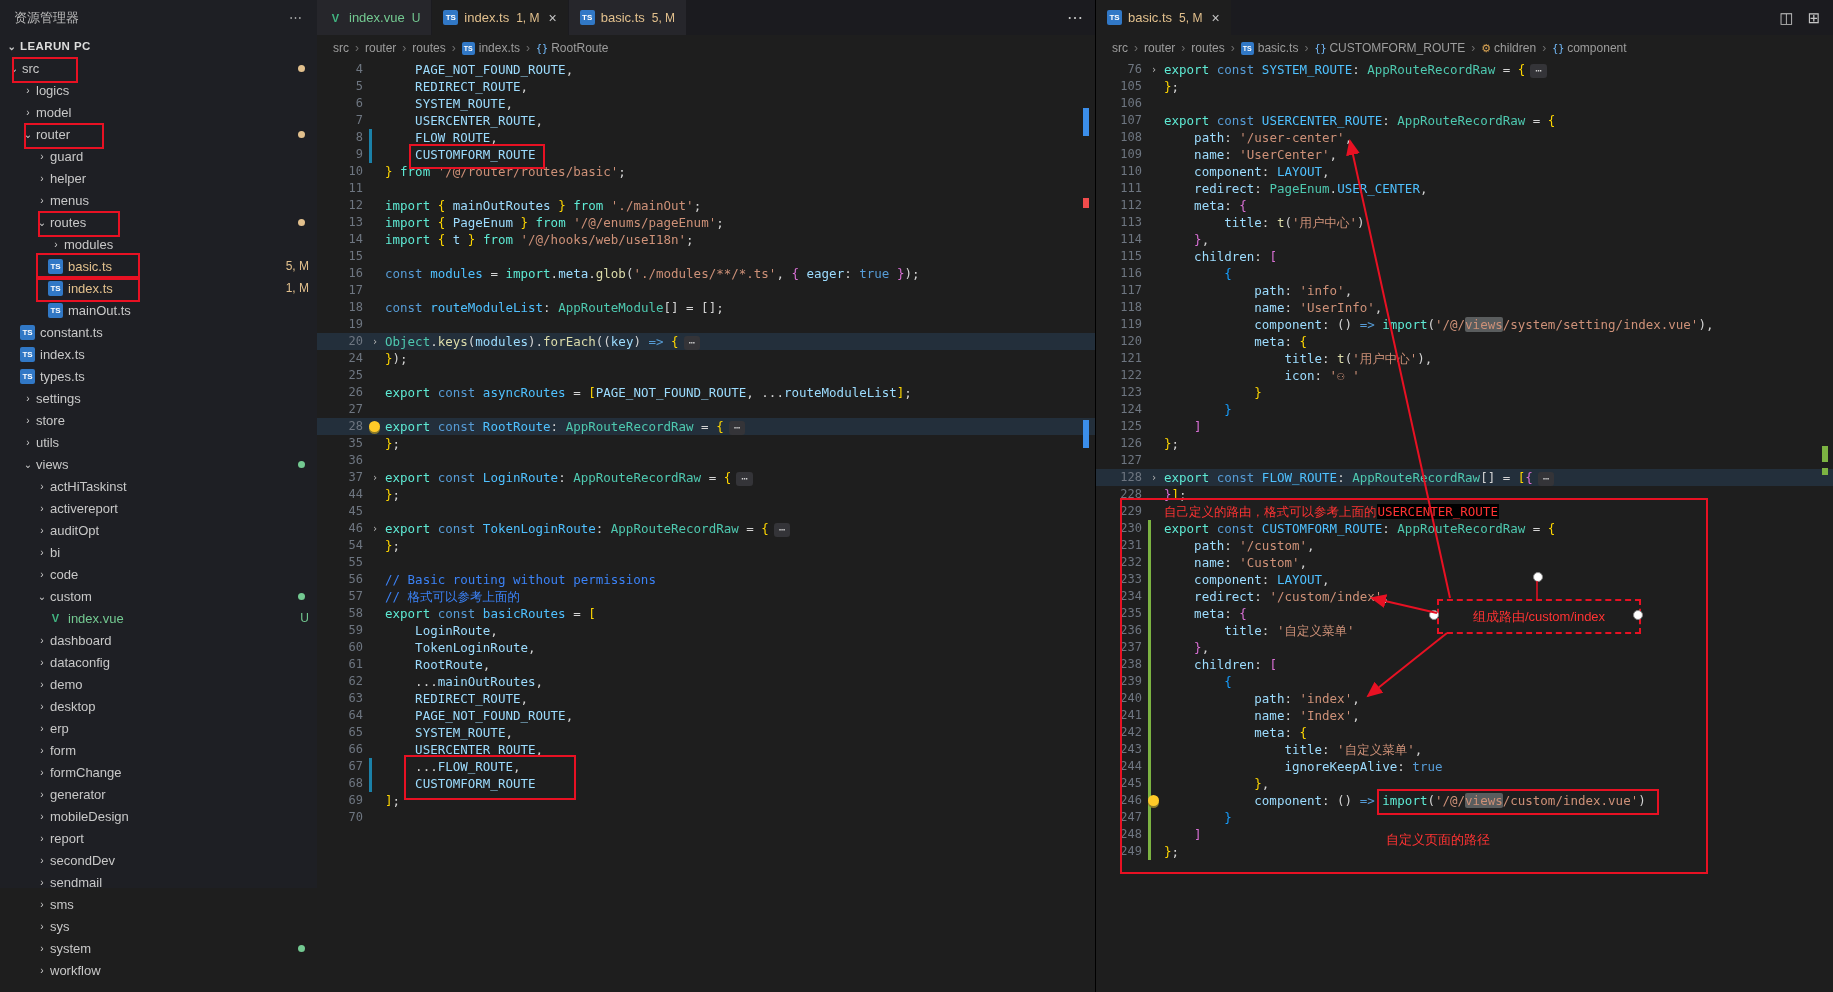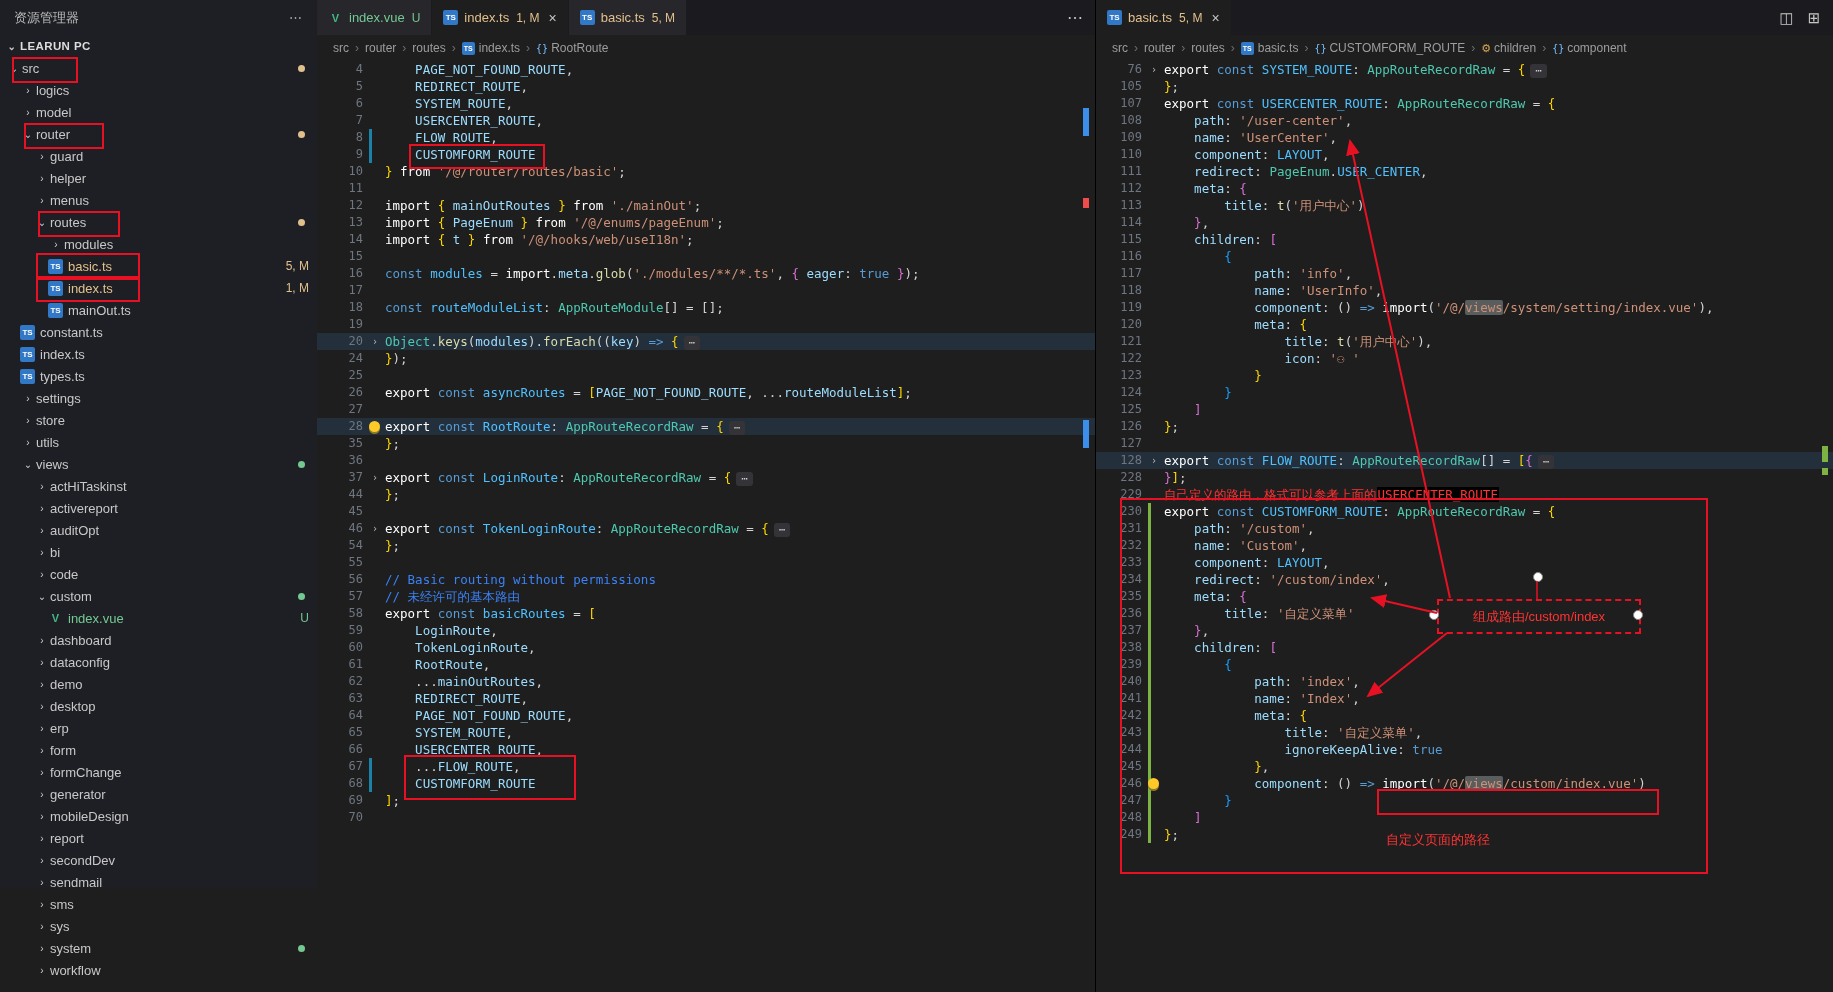--- a/index.html
+++ b/index.html
@@ -47,21 +47,21 @@
   
   .codewrap{position:absolute;top:61px;left:0;right:0}
   .cline{position:relative;height:17px;line-height:17px;font-family:"DejaVu Sans Mono",monospace;font-size:12.5px;padding-left:68px;white-space:pre;cursor:text}
   .lnum{position:absolute;left:0;top:0;width:46px;text-align:right;color:#6e7681;font-size:12px;font-family:"DejaVu Sans Mono",monospace}
   .gbar{position:absolute;left:52px;top:0;width:3px;height:17px}
   .g-m{background:#1b81a8}.g-a{background:#7cb342}
   .fchev{position:absolute;left:55px;top:0;color:#b9b9b9;font-size:10px}
   .bulb{position:absolute;left:52px;top:3px;width:11px;height:11px;border-radius:50%;background:#ffca28;box-shadow:0 2px 0 #8a7a2a}
   .hl{background:rgba(50,90,128,.30)}
   .foldchip{display:inline-block;margin-left:5px;padding:0 5px;border-radius:3px;background:#343438;color:#cfcfcf;font-size:11px;line-height:14px}
-  .tk-p{color:#d4d4d4}.tk-v{color:#9cdcfe}.tk-c{color:#4fc1ff}.tk-k{color:#ffffff}
+  .tk-p{color:#d4d4d4}.tk-v{color:#9cdcfe}.tk-c{color:#4fc1ff}.tk-k{color:#5eead4}
   .tk-b{color:#569cd6}.tk-t{color:#4ec9b0}.tk-s{color:#ce9178}.tk-f{color:#dcdcaa}
   .tk-m{color:#3b82f6}.tk-g{color:#ffd700}.tk-pk{color:#da70d6}.tk-bl{color:#179fff}
   .tk-r{color:#ff3333}
   .x-whl{background:#5a5d5e;border-radius:2px}
   .x-sel{background:#000;padding:0 1px}
 
   
   .rbox{position:absolute;border:2px solid #e81123;z-index:50;pointer-events:none}
   .rdash{position:absolute;border:2px dashed #e81123;z-index:55;display:flex;align-items:center;justify-content:center;color:#ff3333;font-size:13px}
   .handle{position:absolute;width:8px;height:8px;border-radius:50%;background:#fff;border:1px solid #888;z-index:56}
@@ -376,21 +376,21 @@
         <div class="cline hl"><span class="lnum">28</span><span class="bulb"></span><span class="ctext"><span class="tk-k">export</span><span class="tk-p"> </span><span class="tk-b">const</span><span class="tk-p"> </span><span class="tk-c">RootRoute</span><span class="tk-p">: </span><span class="tk-t">AppRouteRecordRaw</span><span class="tk-p"> = </span><span class="tk-g">{</span><span class="foldchip">⋯</span></span></div>
         <div class="cline"><span class="lnum">35</span><span class="ctext"><span class="tk-g">}</span><span class="tk-p">;</span></span></div>
         <div class="cline"><span class="lnum">36</span><span class="ctext"></span></div>
         <div class="cline"><span class="lnum">37</span><span class="fchev">›</span><span class="ctext"><span class="tk-k">export</span><span class="tk-p"> </span><span class="tk-b">const</span><span class="tk-p"> </span><span class="tk-c">LoginRoute</span><span class="tk-p">: </span><span class="tk-t">AppRouteRecordRaw</span><span class="tk-p"> = </span><span class="tk-g">{</span><span class="foldchip">⋯</span></span></div>
         <div class="cline"><span class="lnum">44</span><span class="ctext"><span class="tk-g">}</span><span class="tk-p">;</span></span></div>
         <div class="cline"><span class="lnum">45</span><span class="ctext"></span></div>
         <div class="cline"><span class="lnum">46</span><span class="fchev">›</span><span class="ctext"><span class="tk-k">export</span><span class="tk-p"> </span><span class="tk-b">const</span><span class="tk-p"> </span><span class="tk-c">TokenLoginRoute</span><span class="tk-p">: </span><span class="tk-t">AppRouteRecordRaw</span><span class="tk-p"> = </span><span class="tk-g">{</span><span class="foldchip">⋯</span></span></div>
         <div class="cline"><span class="lnum">54</span><span class="ctext"><span class="tk-g">}</span><span class="tk-p">;</span></span></div>
         <div class="cline"><span class="lnum">55</span><span class="ctext"></span></div>
         <div class="cline"><span class="lnum">56</span><span class="ctext"><span class="tk-m">// Basic routing without permissions</span></span></div>
-        <div class="cline"><span class="lnum">57</span><span class="ctext"><span class="tk-m">// 未经许可的基本路由</span></span></div>
+        <div class="cline"><span class="lnum">57</span><span class="ctext"><span class="tk-m">// 格式可以参考上面的</span></span></div>
         <div class="cline"><span class="lnum">58</span><span class="ctext"><span class="tk-k">export</span><span class="tk-p"> </span><span class="tk-b">const</span><span class="tk-p"> </span><span class="tk-c">basicRoutes</span><span class="tk-p"> = </span><span class="tk-g">[</span></span></div>
         <div class="cline"><span class="lnum">59</span><span class="ctext"><span class="tk-v">    LoginRoute</span><span class="tk-p">,</span></span></div>
         <div class="cline"><span class="lnum">60</span><span class="ctext"><span class="tk-v">    TokenLoginRoute</span><span class="tk-p">,</span></span></div>
         <div class="cline"><span class="lnum">61</span><span class="ctext"><span class="tk-v">    RootRoute</span><span class="tk-p">,</span></span></div>
         <div class="cline"><span class="lnum">62</span><span class="ctext"><span class="tk-p">    ...</span><span class="tk-v">mainOutRoutes</span><span class="tk-p">,</span></span></div>
         <div class="cline"><span class="lnum">63</span><span class="ctext"><span class="tk-v">    REDIRECT_ROUTE</span><span class="tk-p">,</span></span></div>
         <div class="cline"><span class="lnum">64</span><span class="ctext"><span class="tk-v">    PAGE_NOT_FOUND_ROUTE</span><span class="tk-p">,</span></span></div>
         <div class="cline"><span class="lnum">65</span><span class="ctext"><span class="tk-v">    SYSTEM_ROUTE</span><span class="tk-p">,</span></span></div>
         <div class="cline"><span class="lnum">66</span><span class="ctext"><span class="tk-v">    USERCENTER_ROUTE</span><span class="tk-p">,</span></span></div>
         <div class="cline"><span class="lnum">67</span><span class="gbar g-m"></span><span class="ctext"><span class="tk-p">    ...</span><span class="tk-v">FLOW_ROUTE</span><span class="tk-p">,</span></span></div>
@@ -444,20 +444,21 @@
         </span>
         <span class="csep">›</span>
         <span class="crumb">
           <span class="csym">{}</span>
           <span>component</span>
         </span>
       </div>
     <div class="codewrap" id="code2">
         <div class="cline"><span class="lnum">76</span><span class="fchev">›</span><span class="ctext"><span class="tk-k">export</span><span class="tk-p"> </span><span class="tk-b">const</span><span class="tk-p"> </span><span class="tk-c">SYSTEM_ROUTE</span><span class="tk-p">: </span><span class="tk-t">AppRouteRecordRaw</span><span class="tk-p"> = </span><span class="tk-g">{</span><span class="foldchip">⋯</span></span></div>
         <div class="cline"><span class="lnum">105</span><span class="ctext"><span class="tk-g">}</span><span class="tk-p">;</span></span></div>
+        <div class="cline"><span class="lnum">106</span><span class="ctext"></span></div>
         <div class="cline"><span class="lnum">107</span><span class="ctext"><span class="tk-k">export</span><span class="tk-p"> </span><span class="tk-b">const</span><span class="tk-p"> </span><span class="tk-c">USERCENTER_ROUTE</span><span class="tk-p">: </span><span class="tk-t">AppRouteRecordRaw</span><span class="tk-p"> = </span><span class="tk-g">{</span></span></div>
         <div class="cline"><span class="lnum">108</span><span class="ctext"><span class="tk-v">    path</span><span class="tk-p">: </span><span class="tk-s">'/user-center'</span><span class="tk-p">,</span></span></div>
         <div class="cline"><span class="lnum">109</span><span class="ctext"><span class="tk-v">    name</span><span class="tk-p">: </span><span class="tk-s">'UserCenter'</span><span class="tk-p">,</span></span></div>
         <div class="cline"><span class="lnum">110</span><span class="ctext"><span class="tk-v">    component</span><span class="tk-p">: </span><span class="tk-c">LAYOUT</span><span class="tk-p">,</span></span></div>
         <div class="cline"><span class="lnum">111</span><span class="ctext"><span class="tk-v">    redirect</span><span class="tk-p">: </span><span class="tk-t">PageEnum</span><span class="tk-p">.</span><span class="tk-c">USER_CENTER</span><span class="tk-p">,</span></span></div>
         <div class="cline"><span class="lnum">112</span><span class="ctext"><span class="tk-v">    meta</span><span class="tk-p">: </span><span class="tk-pk">{</span></span></div>
         <div class="cline"><span class="lnum">113</span><span class="ctext"><span class="tk-v">        title</span><span class="tk-p">: </span><span class="tk-f">t</span><span class="tk-p">(</span><span class="tk-s">'用户中心'</span><span class="tk-p">)</span></span></div>
         <div class="cline"><span class="lnum">114</span><span class="ctext"><span class="tk-p">    </span><span class="tk-pk">}</span><span class="tk-p">,</span></span></div>
         <div class="cline"><span class="lnum">115</span><span class="ctext"><span class="tk-v">    children</span><span class="tk-p">: </span><span class="tk-pk">[</span></span></div>
         <div class="cline"><span class="lnum">116</span><span class="ctext"><span class="tk-p">        </span><span class="tk-bl">{</span></span></div>

